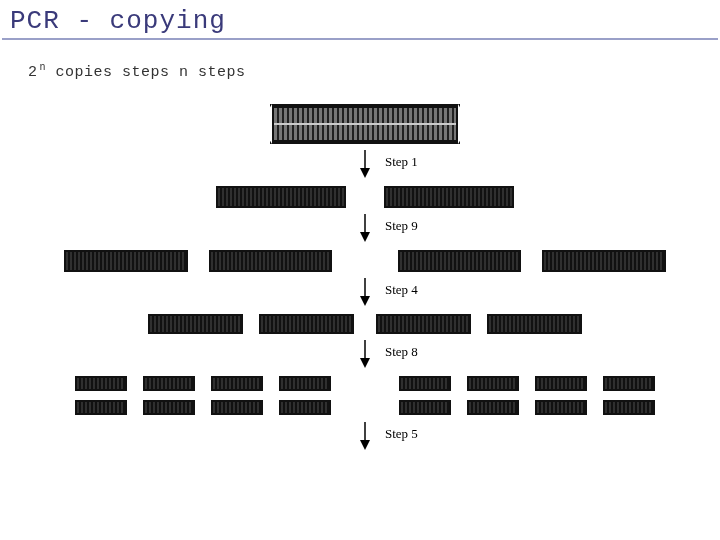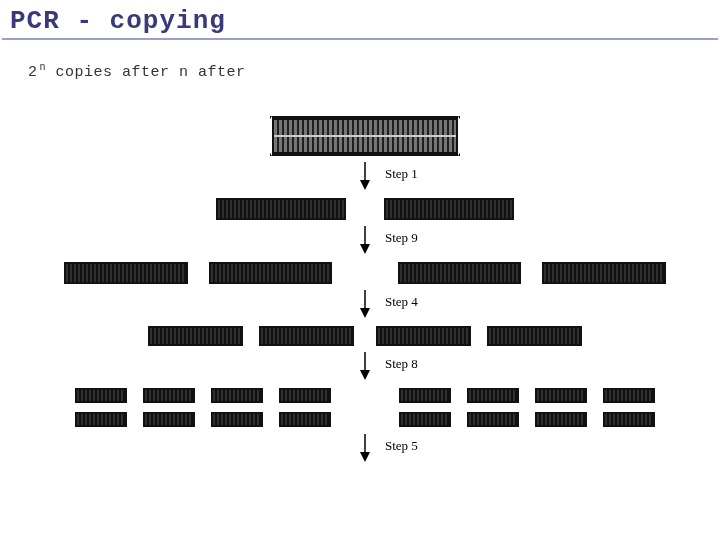--- a/index.html
+++ b/index.html
@@ -9,39 +9,38 @@
       background: #ffffff;
       font-family: "Courier New", monospace;
       position: relative;
       overflow: hidden;
     }
     .title {
       color: #3a3a7a;
       font-size: 26px;
       padding: 6px 10px 2px 10px;
       letter-spacing: 1px;
-      font-weight: bold;
     }
     .title-underline {
       height: 2px;
       background: #9aa0c8;
       margin: 0 2px 0 2px;
       width: 716px;
     }
     .subtitle {
       color: #333;
       font-size: 15px;
       padding: 22px 0 0 28px;
       letter-spacing: 0.5px;
     }
     .subtitle .base { display: inline-block; }
     .subtitle .exp { font-size: 10px; vertical-align: super; margin-left: 2px; }
     .diagram {
       position: absolute;
-      top: 112px;
+      top: 100px;
       left: 60px;
       width: 610px;
       height: 426px;
     }
     .row {
       position: absolute;
       width: 100%;
       display: flex;
       justify-content: center;
       align-items: center;
@@ -103,21 +102,21 @@
     }
     .end-cap-left { left: -10px; border-right: 12px solid #fff; }
     .end-cap-right { right: -10px; border-left: 12px solid #fff; }
   </style>
 </head>
 <body>
 
 <div class="title">PCR - copying</div>
 <div class="title-underline"></div>
 <div class="subtitle">
-  <span class="base">2</span><span class="exp">n</span><span> copies after n after</span>
+  <span class="base">2</span><span class="exp">n</span><span> copies steps n steps</span>
 </div>
 
 <div class="diagram">
 
   <div class="row" style="top:4px;">
     <div class="dna big">
       <div class="end-cap-left"></div>
         <div class="end-cap-right"></div>
     </div>
   </div>

